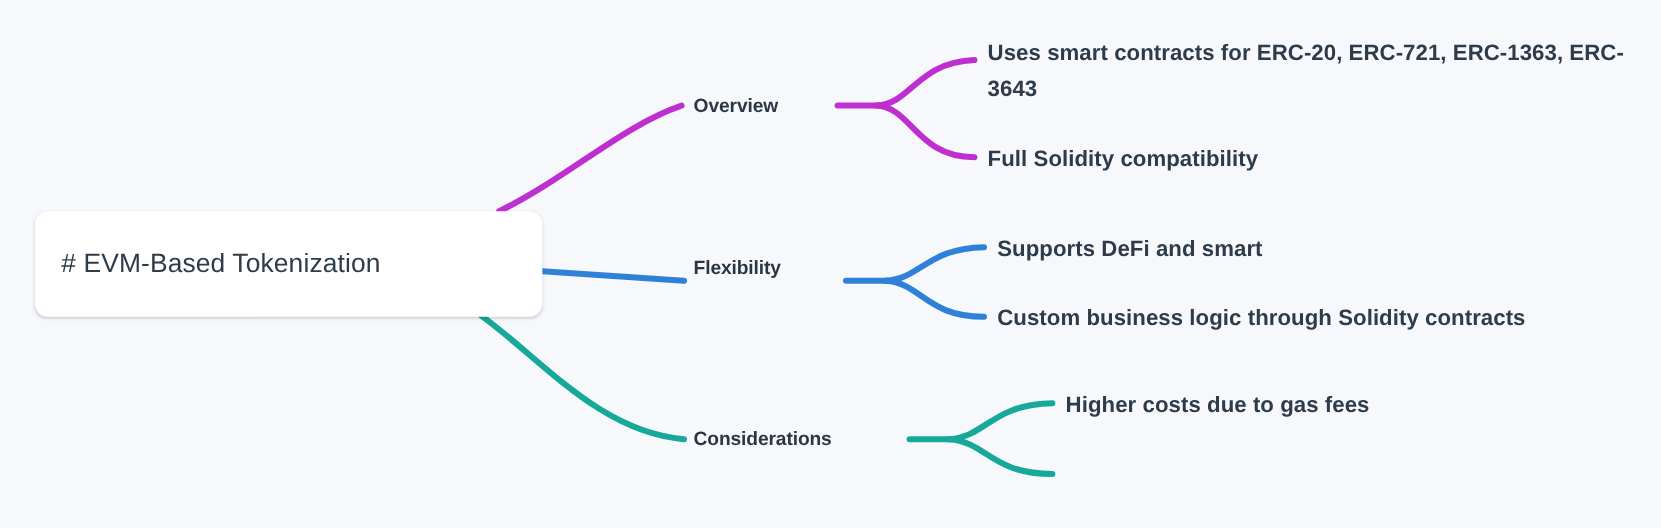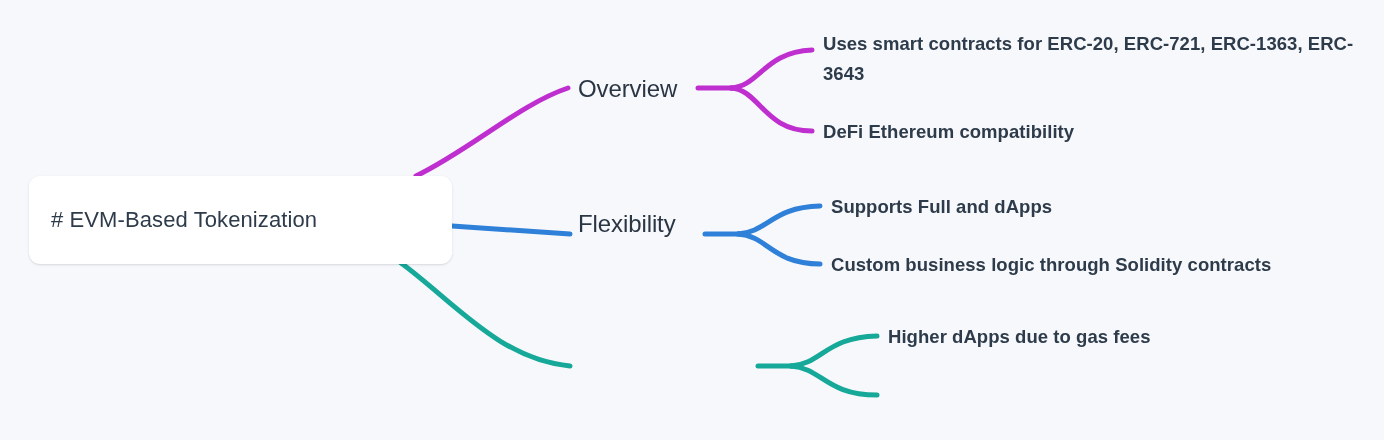--- a/index.html
+++ b/index.html
@@ -37,22 +37,22 @@
   }
   .node-box-label {
     font-size: 22px;
     color: #2d3b4a;
     font-weight: 400;
     letter-spacing: 0.1px;
     white-space: nowrap;
   }
   .branch-label {
     position: absolute;
-    font-size: 24px;
-    font-weight: normal;
+    font-size: 16px;
+    font-weight: bold;
     color: #2b3644;
     white-space: nowrap;
     letter-spacing: -0.1px;
     transform: translateY(-50%);
   }
   .leaf-label {
     position: absolute;
     font-size: 18.5px;
     font-weight: 700;
     color: #2d3b4a;
@@ -94,25 +94,26 @@
   </svg>
 
   <div class="node-box" style="left:29px; top:176px; width:423px; height:88px; padding-left:22px;">
     <span class="node-box-label"># EVM-Based Tokenization</span>
   </div>
 
   <div class="branch-label" style="left:578px; top:89px;">Overview</div>
 
   <div class="leaf-label multi" style="left:823px; top:29px;">Uses smart contracts for ERC-20, ERC-721, ERC-1363, ERC-3643</div>
 
-  <div class="leaf-label single" style="left:823px; top:132px;">DeFi Ethereum compatibility</div>
+  <div class="leaf-label single" style="left:823px; top:132px;">Full Solidity compatibility</div>
 
   <div class="branch-label" style="left:578px; top:224px;">Flexibility</div>
 
-  <div class="leaf-label single" style="left:831px; top:207px;">Supports Full and dApps</div>
+  <div class="leaf-label single" style="left:831px; top:207px;">Supports DeFi and smart</div>
 
   <div class="leaf-label single" style="left:831px; top:265px;">Custom business logic through Solidity contracts</div>
 
+  <div class="branch-label" style="left:578px; top:367px;">Considerations</div>
 
-  <div class="leaf-label single" style="left:888px; top:337px;">Higher dApps due to gas fees</div>
+  <div class="leaf-label single" style="left:888px; top:337px;">Higher costs due to gas fees</div>
 
 
 </div>
 
 </body></html>

